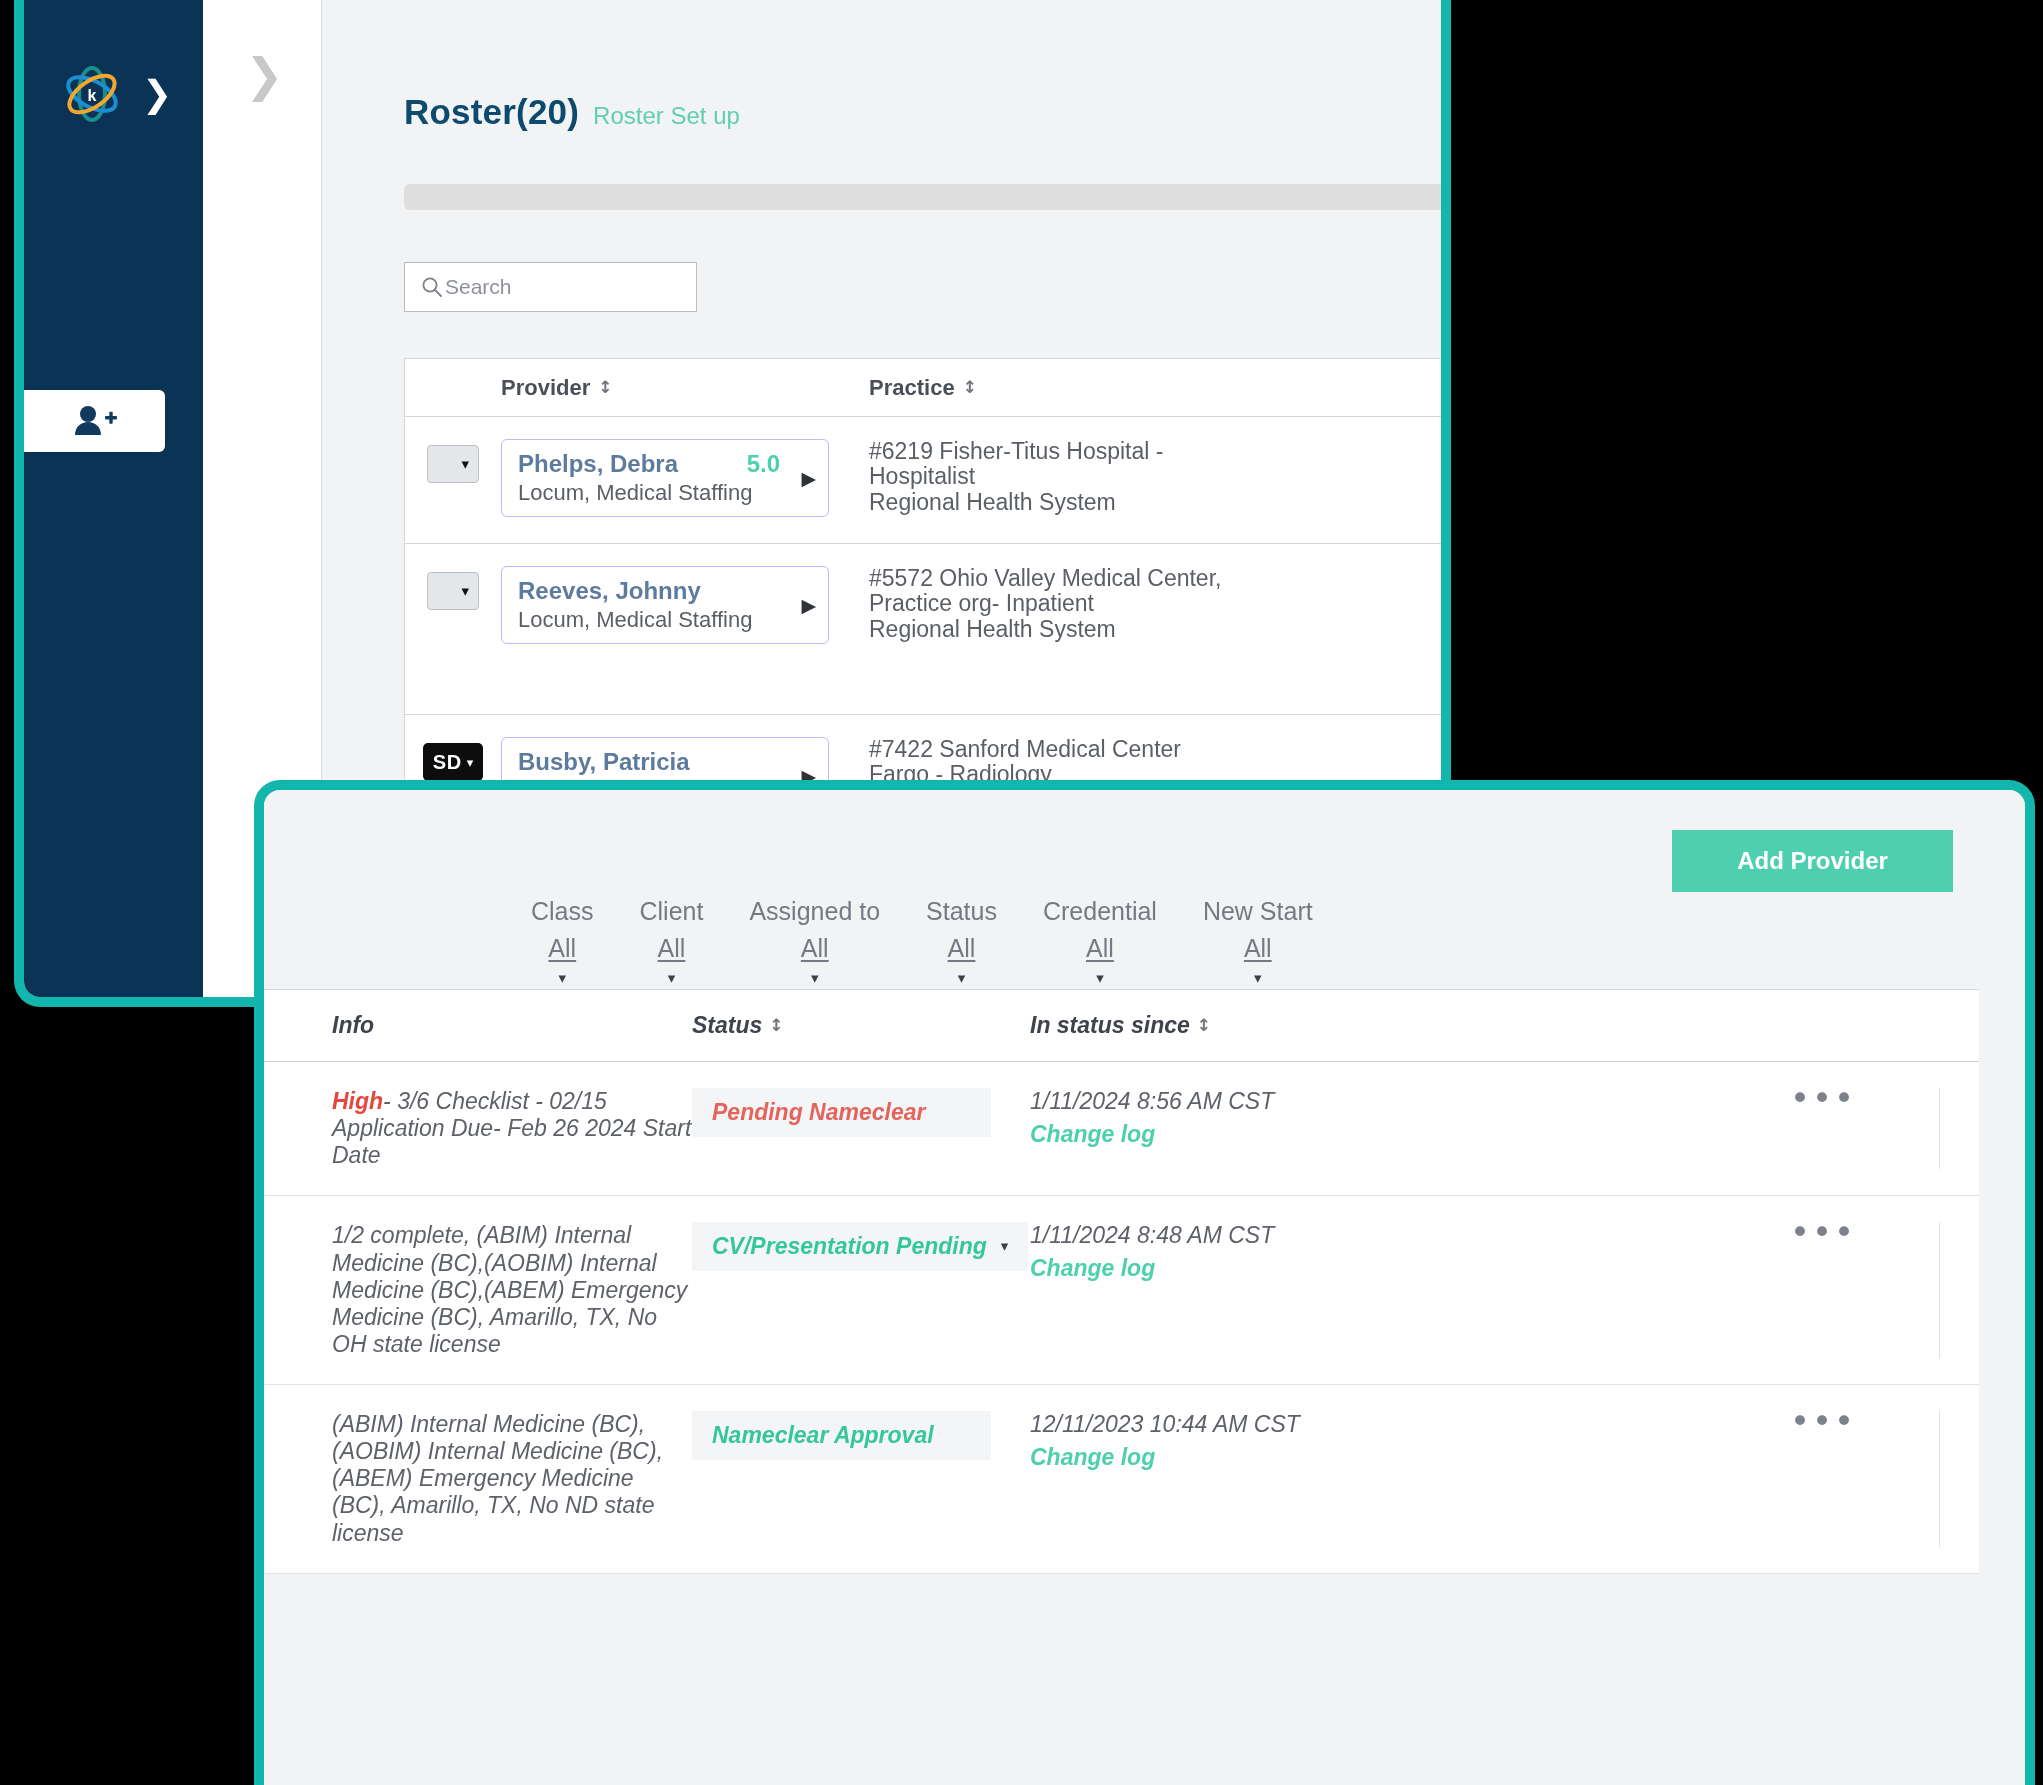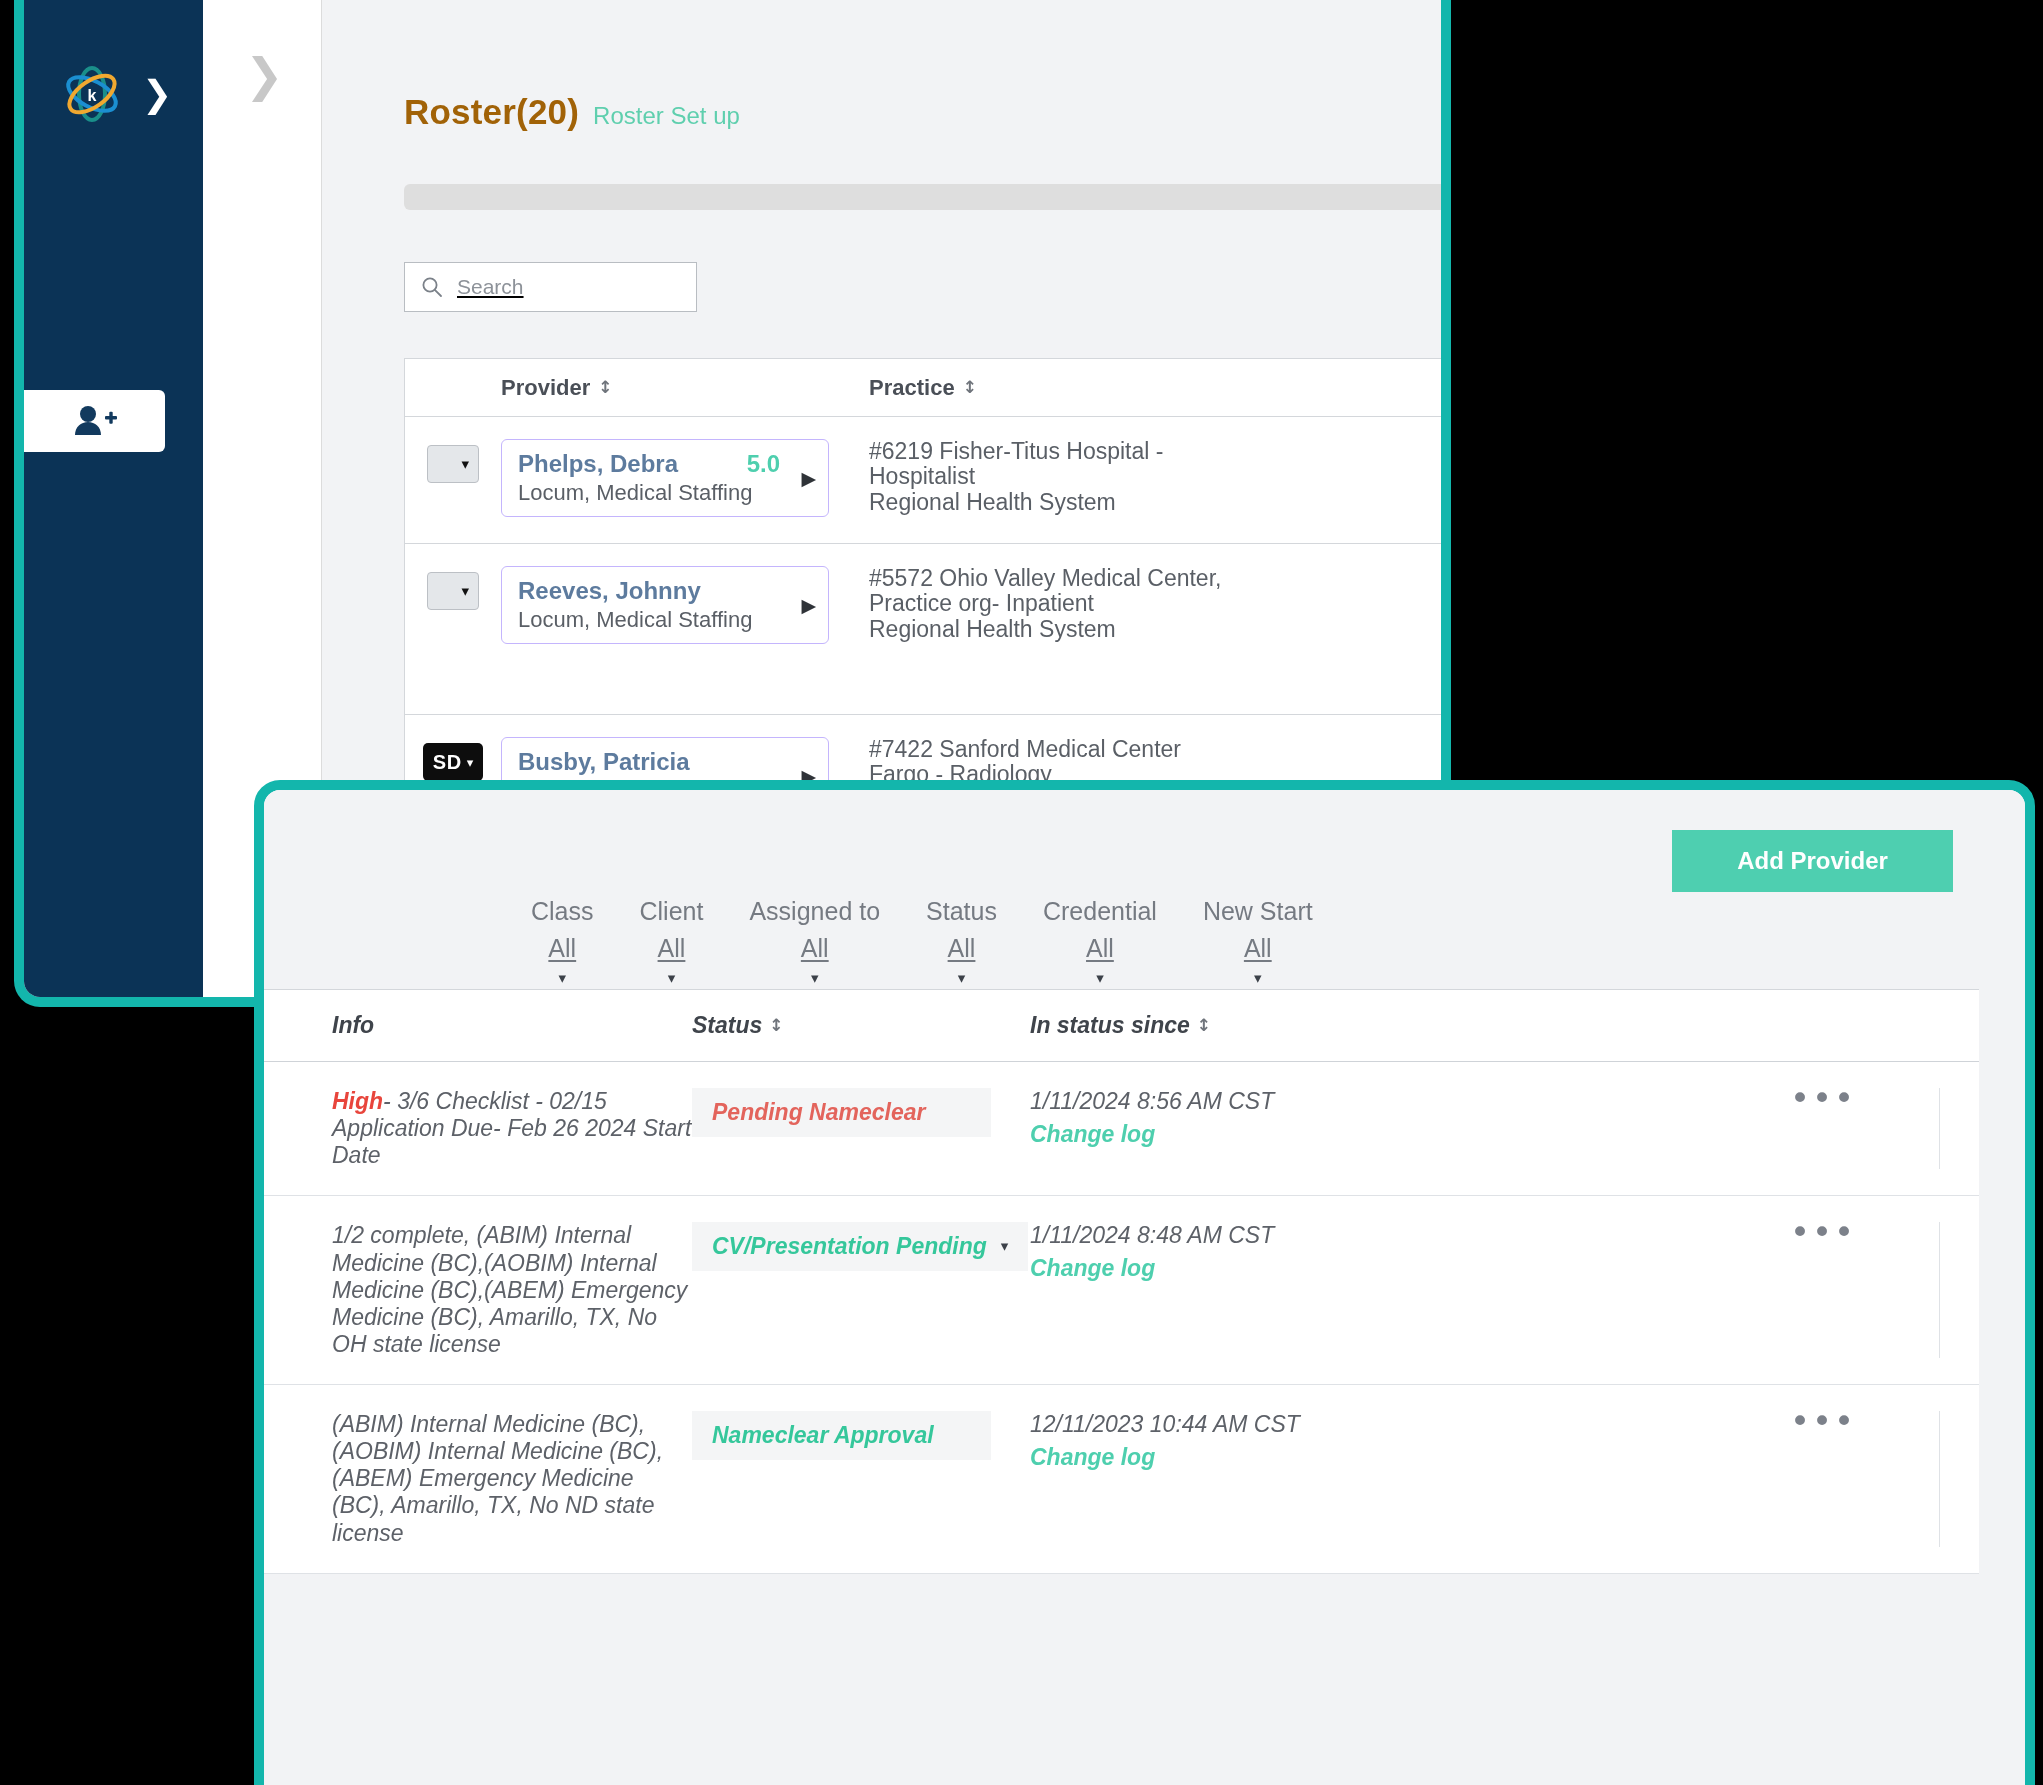--- a/index.html
+++ b/index.html
@@ -81,21 +81,21 @@
     overflow: hidden;
   }
   .roster-title-row {
     display: flex;
     align-items: baseline;
     gap: 14px;
     padding: 92px 0 0 82px;
   }
   .roster-title {
     font-size: 35px;
-    color: #a16207;
+    color: #0c4a6e;
     font-weight: bold;
     letter-spacing: 0.2px;
   }
   .roster-setup {
     font-size: 24px;
     color: #5fcfae;
     font-weight: 500;
   }
   .gray-bar {
     margin: 52px 0 0 82px;
@@ -103,23 +103,22 @@
     width: 100%;
     background: #dedede;
     border-radius: 6px 0 0 6px;
   }
   .search-wrap {
     margin: 52px 0 16px 82px;
     width: 293px; height: 50px;
     background: #ffffff;
     border: 1px solid #b9bdc2;
     display: flex; align-items: center;
-    gap: 14px;
+    gap: 2px;
     padding: 0 16px;
-    text-decoration: underline;
   }
   .mag-icon { width: 22px; height: 22px; flex: 0 0 22px; display:block; }
   .search-ph { font-size: 21px; color: #8d9299; }
 
   .roster-table {
     margin: 46px 0 0 82px;
     background: #ffffff;
     border: 1px solid #d4d7db;
     border-right: 0;
     width: 100%;

